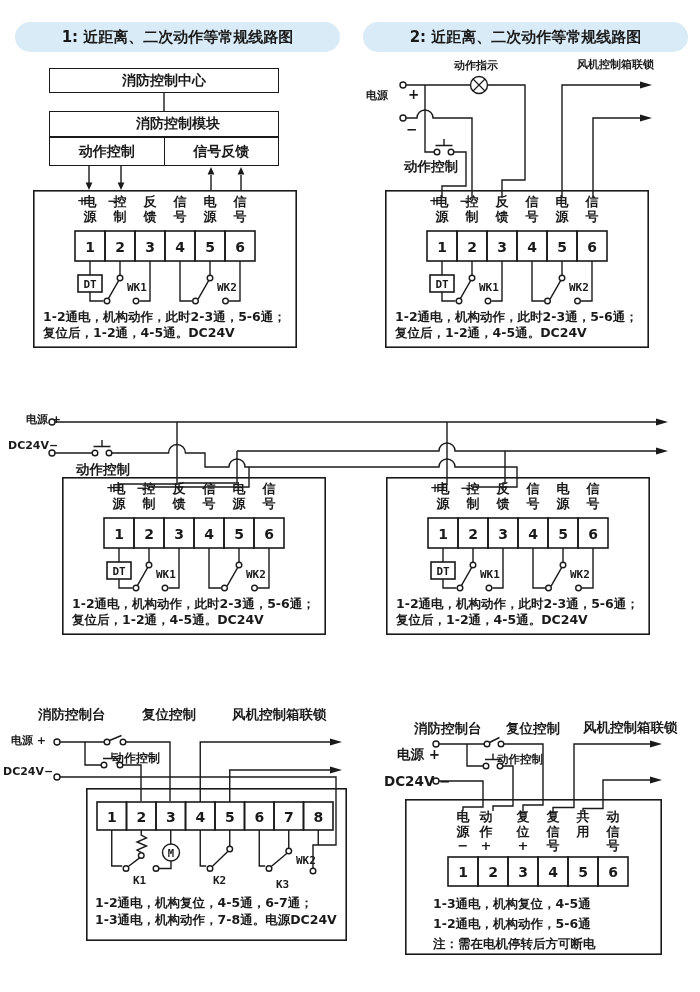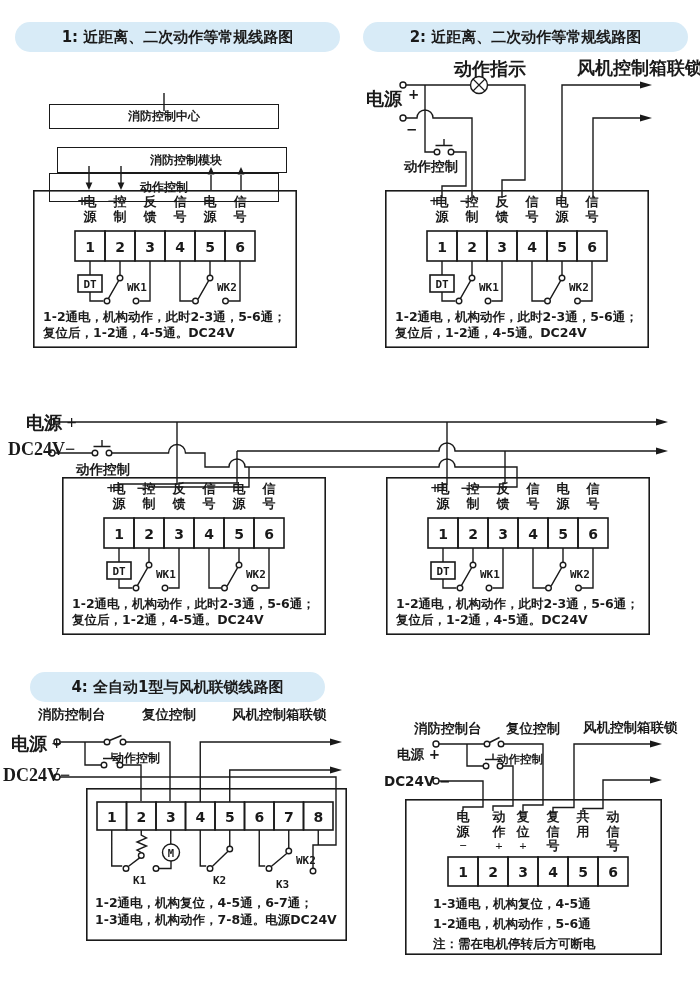--- a/index.html
+++ b/index.html
@@ -12,32 +12,32 @@
   #art rect{stroke-width:1.6;}
   #art circle.ct{fill:#fff;}
   #art text{fill:var(--ink);stroke:none;font-weight:bold;font-family:"DejaVu Sans","Liberation Sans",sans-serif;}
   #art text.mono{font-family:"DejaVu Sans Mono","Liberation Mono",monospace;letter-spacing:0;}
   #art .ah{fill:var(--ink);stroke:none;}
   #art .thin{stroke-width:1.2;}
   .ovl{position:absolute;left:0;top:0;width:552px;height:992px;z-index:2;}
   .pill{position:absolute;background:var(--pill);border-radius:16px;display:flex;align-items:center;
         justify-content:center;font-weight:bold;font-size:15px;white-space:nowrap;}
   .bx{position:absolute;border:1.6px solid var(--ink);box-sizing:border-box;display:flex;align-items:center;
-      justify-content:center;font-weight:bold;font-size:12px;background:transparent;margin-top:36px;}
+      justify-content:center;font-weight:bold;font-size:14px;background:transparent;}
   .split{padding:0;}
   .split > div{flex:1;display:flex;align-items:center;justify-content:center;height:100%;}
   .split > div + div{border-left:1.6px solid var(--ink);}
   .lbl{position:absolute;font-weight:bold;font-size:13.5px;white-space:nowrap;line-height:1.1;}
-  .f14{font-size:18px;font-family:Liberation Serif, serif;} .f12{font-size:12px;} .f11{font-size:11.5px;}
+  .f14{font-size:11px;} .f12{font-size:12px;} .f11{font-size:11.5px;}
   .ulabels{position:absolute;width:264px;height:40px;}
   .ucell{position:absolute;top:5px;width:30px;height:36px;}
   .vtxt{display:block;width:15px;margin:0 auto;word-break:break-all;line-height:1.12;font-size:13px;
         font-weight:bold;text-align:center;}
   .sign{position:absolute;left:2px;top:-1px;font-size:12px;font-weight:bold;}
-  .u5cell{position:absolute;top:0;width:30px;height:46px;font-family:Liberation Serif, serif;}
+  .u5cell{position:absolute;top:0;width:30px;height:46px;}
 </style>
 </head>
 <body>
 
 <div id="app">
 
 <svg id="art" width="700" height="992" viewBox="0 0 700 992">
   <defs>
     <g id="unitArt">
       <rect x="0.8" y="0.8" width="262.4" height="156.4"></rect>
@@ -212,26 +212,26 @@
     <text x="433" y="908" font-size="12.5">1-3通电，机构复位，4-5通</text>
     <text x="433" y="928" font-size="12.5">1-2通电，机构动作，5-6通</text>
     <text x="433" y="948" font-size="12.5">注：需在电机停转后方可断电</text>
   </g>
 </svg>
 
 <div class="ovl">
 
   <div class="pill" style="left:15px;top:22px;width:325px;height:30px;">1: 近距离、二次动作等常规线路图</div>
   <div class="pill" style="left:363px;top:22px;width:325px;height:30px;">2: 近距离、二次动作等常规线路图</div>
-  <div class="pill" style="left:30px;top:672px;width:295px;height:30px;">4: 全自动1型与风机联锁线路图</div>
 
   <div class="bx" style="left:49px;top:68px;width:230px;height:25px;">消防控制中心</div>
-  <div class="bx" style="left:57px;top:111px;width:230px;height:26px;padding-left:28px;">消防控制模块</div>
+  <div class="bx" style="left:49px;top:111px;width:230px;height:26px;padding-left:28px;">消防控制模块</div>
   <div class="bx split" style="left:49px;top:137px;width:230px;height:29px;">
     <div>动作控制</div>
+    <div>信号反馈</div>
   </div>
 
   <div class="lbl f14" style="left:454px;top:60px;">动作指示</div>
   <div class="lbl f14" style="left:577px;top:59px;">风机控制箱联锁</div>
   <div class="lbl f14" style="left:366px;top:90px;">电源</div>
   <div class="lbl" style="left:408px;top:87px;">+</div>
   <div class="lbl" style="left:406px;top:122px;">−</div>
   <div class="lbl" style="left:404px;top:159px;">动作控制</div>
 
   <div class="lbl f14" style="left:26px;top:414px;">电源 +</div>
@@ -338,21 +338,21 @@
         </div>
     <div class="ucell" style="left:192px">
           <span class="vtxt">信号</span>
         </div>
   </div>
 
   <div class="abs" style="left:448px;top:810px;width:180px;height:46px;">
     <div class="u5cell" style="left:0px">
           <span class="vtxt">电源−</span>
         </div>
-    <div class="u5cell" style="left:36px">
+    <div class="u5cell" style="left:23px">
           <span class="vtxt">动作+</span>
         </div>
     <div class="u5cell" style="left:60px">
           <span class="vtxt">复位+</span>
         </div>
     <div class="u5cell" style="left:90px">
           <span class="vtxt">复信号</span>
         </div>
     <div class="u5cell" style="left:120px">
           <span class="vtxt">共用</span>

